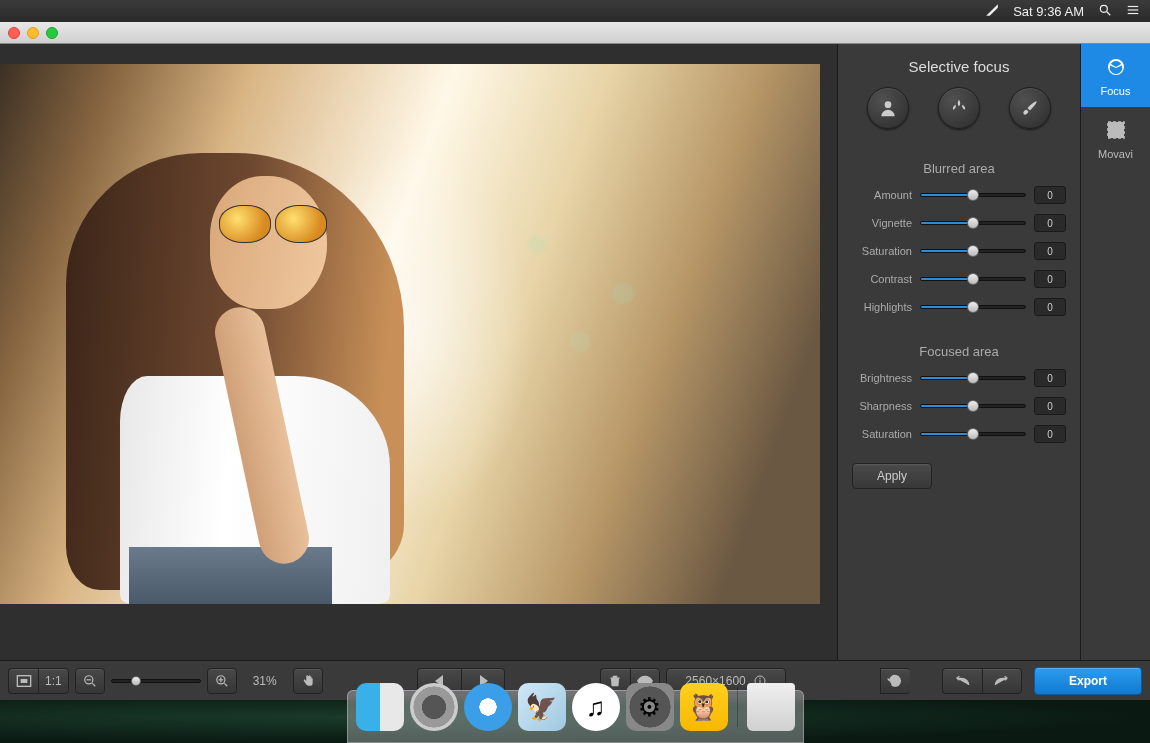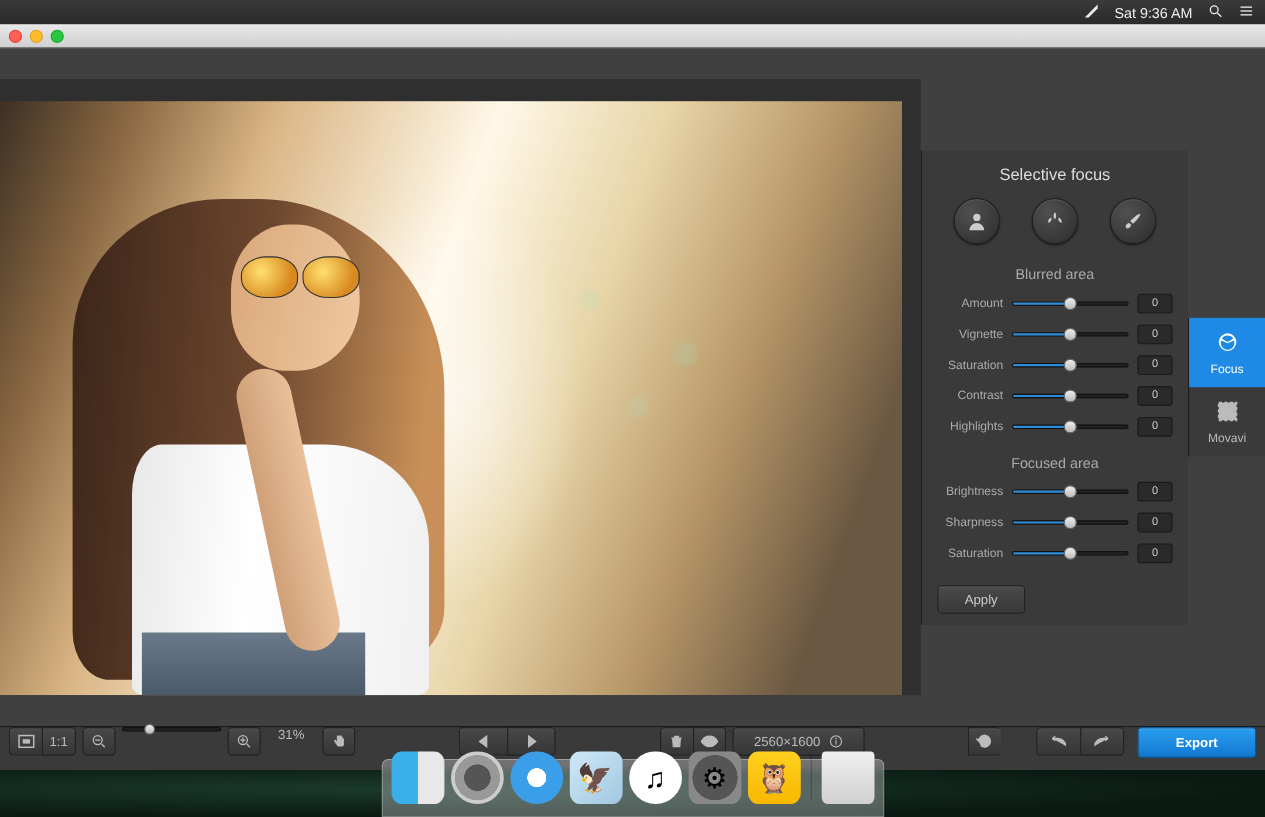--- a/index.html
+++ b/index.html
@@ -15,58 +15,58 @@
 
 .titlebar { height: 22px; background: linear-gradient(#e8e8e8,#d0d0d0); display: flex; align-items: center; position: relative; font-size: 12px; color: #555; border-bottom: 1px solid #888; }
 .traffic { display: flex; gap: 7px; margin-left: 8px; }
 .traffic span { width: 12px; height: 12px; border-radius: 50%; display: inline-block; }
 .tl-close { background: #ff5f57; border: 0.5px solid #e14138; }
 .tl-min { background: #ffbd2e; border: 0.5px solid #e1a11e; }
 .tl-max { background: #28c840; border: 0.5px solid #17a82c; }
 .titlebar .title { position: absolute; left: 50%; transform: translateX(-50%); }
 
 
-.app { display: flex; height: 616px; background: #404040; align-items: center; }
+.app { display: flex; height: 616px; background: #f9a8d4; }
 
 
 .canvas { flex: 1; background: #2f2f2f; display: flex; align-items: flex-start; justify-content: flex-start; overflow: hidden; position: relative; }
 .photo { width: 820px; height: 540px; background: linear-gradient(110deg, #3d3024 0%, #8a6842 12%, #d9b584 25%, #fff8e8 45%, #e8d5a8 60%, #b89868 75%, #6b5842 90%); position: relative; margin-top: 20px; }
 .photo::before { content:""; position:absolute; left: 35%; top: 15%; width: 30%; height: 70%; background: radial-gradient(ellipse at center, rgba(255,255,255,0.6), transparent 70%); }
 .bokeh { position:absolute; right: 10%; top: 20%; width: 35%; height: 45%; background: radial-gradient(circle at 30% 30%, rgba(200,220,180,.4) 0 8px, transparent 10px), radial-gradient(circle at 60% 50%, rgba(180,200,160,.35) 0 10px, transparent 12px), radial-gradient(circle at 45% 70%, rgba(190,210,170,.3) 0 9px, transparent 11px); filter: blur(1px);}
 .figure { position:absolute; left: 8%; bottom: 0; width: 55%; height: 88%; }
 .hair { position:absolute; left: 0; top: 5%; width: 75%; height: 92%; background: linear-gradient(95deg,#3a2418 0%, #5a3a26 30%, #6e4830 50%, #c89058 90%); border-radius: 40% 50% 25% 10% / 30% 40% 15% 10%; }
 .face { position:absolute; left: 32%; top: 10%; width: 26%; height: 28%; background: linear-gradient(100deg,#d9a87a,#f0c8a0); border-radius: 45% 50% 48% 42%; }
 .glasses { position:absolute; left: 34%; top: 16%; width: 24%; height: 8%; display:flex; gap:3%; }
 .glasses span { flex:1; background: radial-gradient(circle at 35% 35%, #ffe070, #d88a20 70%); border-radius: 45%; border: 1px solid #333; }
 .torso { position:absolute; left: 12%; bottom: 0; width: 60%; height: 48%; background: linear-gradient(95deg,#e8e8e8,#ffffff 40%,#f0f0f0); border-radius: 10% 35% 4% 4% / 20% 40% 4% 4%; }
 .arm { position:absolute; left: 38%; bottom: 8%; width: 11%; height: 55%; background: linear-gradient(90deg,#d0a078,#e8c09a); border-radius: 40px; transform: rotate(-12deg); }
 .jeans { position:absolute; left: 14%; bottom:0; width: 45%; height: 12%; background: linear-gradient(#6a7a8a,#4a5a6a); }
 
 
 .panel { width: 243px; background: #3a3a3a; display: flex; flex-direction: column; padding: 10px 14px; color: #ccc; font-size: 12px; border-left: 1px solid #1a1a1a; }
 .panel h2 { font-size: 15px; font-weight: 400; color: #ddd; text-align: center; margin: 4px 0 12px; }
 .mode-row { display: flex; justify-content: space-around; margin-bottom: 14px; }
 .mode-btn { width: 42px; height: 42px; border-radius: 50%; background: radial-gradient(circle at 35% 30%, #505050, #2c2c2c); border: 1px solid #1f1f1f; display:flex; align-items:center; justify-content:center; cursor:pointer; box-shadow: inset 0 1px 1px rgba(255,255,255,.1), 0 1px 2px rgba(0,0,0,.6); }
-.section-title { text-align: center; color: #aaa; font-size: 13px; margin: 6px 0 10px; }
+.section-title { text-align: center; color: #aaa; font-size: 13px; margin: 18px 0 10px; }
 .slider-row { display: flex; align-items: center; margin-bottom: 10px; gap: 8px; }
 .slider-row label { width: 60px; text-align: right; color: #aaa; font-size: 11px; }
 .slider { flex: 1; height: 4px; background: #222; border-radius: 2px; position: relative; border: 1px solid #111; }
 .slider .fill { position: absolute; left: 0; top: 0; bottom: 0; background: #2d8cd8; border-radius: 2px 0 0 2px; }
 .slider .thumb { position: absolute; top: 50%; width: 12px; height: 12px; background: linear-gradient(#eee,#bbb); border: 1px solid #666; border-radius: 50%; transform: translate(-50%,-50%); }
 .valbox { width: 32px; height: 18px; background: #2a2a2a; border: 1px solid #1a1a1a; border-radius: 3px; color: #ccc; font-size: 10px; display:flex; align-items:center; justify-content:center; }
 .apply-btn { margin-top: 10px; width: 80px; height: 26px; background: linear-gradient(#4a4a4a,#383838); border: 1px solid #222; border-radius: 4px; color: #ccc; font-size: 12px; cursor: pointer; box-shadow: inset 0 1px 0 rgba(255,255,255,.08); }
 
 
 .toolstrip { width: 70px; background: #3a3a3a; border-left: 1px solid #1a1a1a; display:flex; flex-direction:column; }
 .tool { height: 63px; display:flex; flex-direction:column; align-items:center; justify-content:center; gap:4px; color:#bbb; font-size:11px; cursor:pointer; }
 .tool.active { background: #1e8ae6; color:#fff; }
 .tool svg { width: 24px; height: 24px; }
 
 
-.bottombar { height: 40px; background: #3a3a3a; border-top: 1px solid #1a1a1a; display:flex; align-items:flex-start; padding: 0 8px; gap: 6px; color:#bbb; font-size:12px; }
+.bottombar { height: 40px; background: #3a3a3a; border-top: 1px solid #1a1a1a; display:flex; align-items:center; padding: 0 8px; gap: 6px; color:#bbb; font-size:12px; }
 .bb-btn { height: 26px; min-width: 30px; padding: 0 6px; background: linear-gradient(#484848,#363636); border: 1px solid #222; border-radius: 4px; display:flex; align-items:center; justify-content:center; cursor:pointer; box-shadow: inset 0 1px 0 rgba(255,255,255,.08); }
 .bb-slider { width: 90px; height: 4px; background:#222; border:1px solid #111; border-radius:2px; position:relative; }
 .bb-slider .thumb { position:absolute; left:28%; top:50%; width:10px; height:10px; background:linear-gradient(#eee,#bbb); border:1px solid #666; border-radius:50%; transform:translate(-50%,-50%);}
 .bb-group { display:flex; gap:0; }
 .bb-group .bb-btn:first-child { border-radius: 4px 0 0 4px; border-right: 0; }
 .bb-group .bb-btn:last-child { border-radius: 0 4px 4px 0; }
 .bb-spacer { flex: 1; }
 .bb-dims { min-width: 120px; justify-content: center; gap: 8px; }
 .export-btn { height: 28px; width: 108px; background: linear-gradient(#2a9ef0,#1278d0); border: 1px solid #0a5aa0; border-radius: 4px; color:#fff; font-size: 12px; cursor:pointer; margin-left: 6px; box-shadow: inset 0 1px 0 rgba(255,255,255,.2); font-weight: bold; }
 

